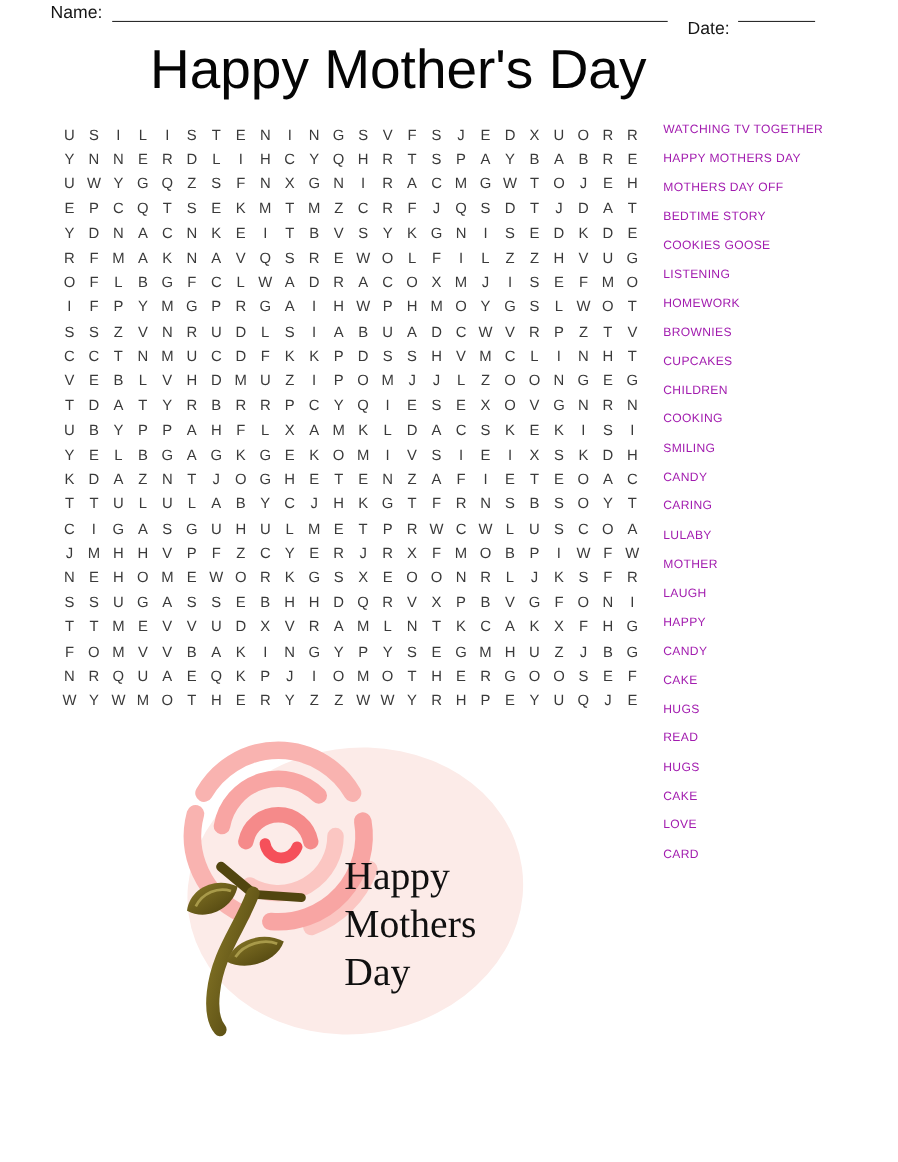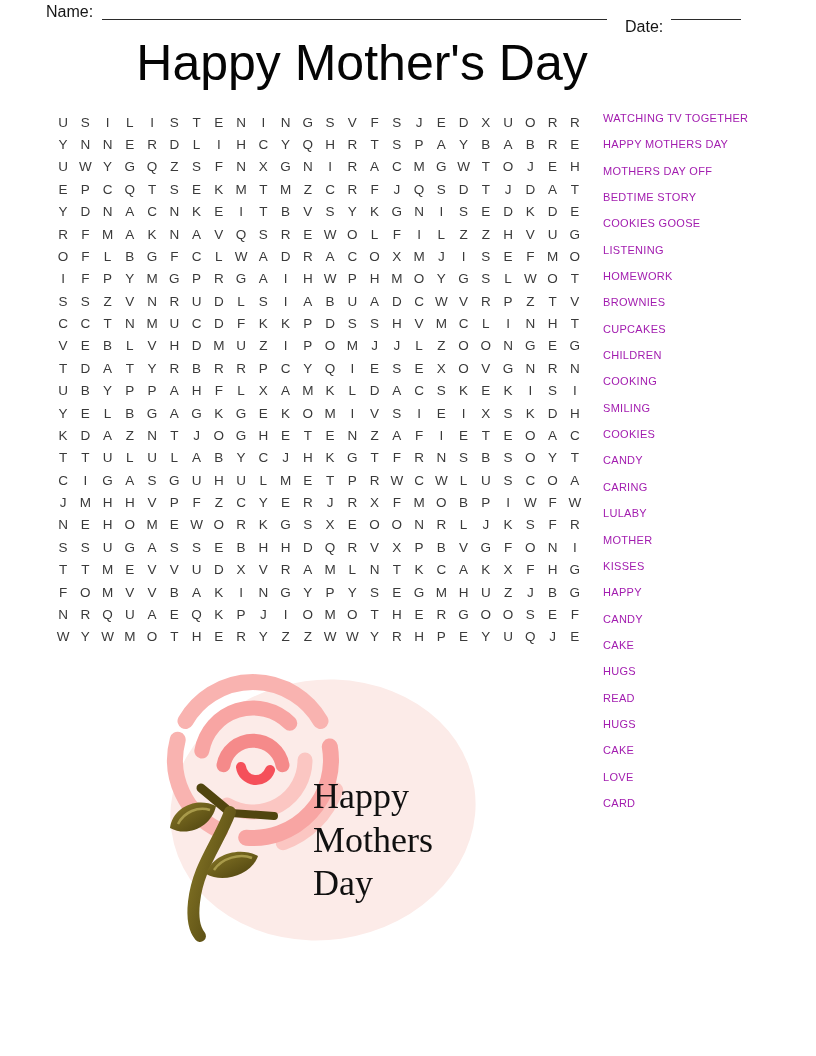--- a/index.html
+++ b/index.html
@@ -656,26 +656,25 @@
     <div class="word">MOTHERS DAY OFF</div>
     <div class="word">BEDTIME STORY</div>
     <div class="word">COOKIES GOOSE</div>
     <div class="word">LISTENING</div>
     <div class="word">HOMEWORK</div>
     <div class="word">BROWNIES</div>
     <div class="word">CUPCAKES</div>
     <div class="word">CHILDREN</div>
     <div class="word">COOKING</div>
     <div class="word">SMILING</div>
-    <div class="word">COOKIES</div>
     <div class="word">CANDY</div>
     <div class="word">CARING</div>
     <div class="word">LULABY</div>
     <div class="word">MOTHER</div>
-    <div class="word">KISSES</div>
+    <div class="word">LAUGH</div>
     <div class="word">HAPPY</div>
     <div class="word">CANDY</div>
     <div class="word">CAKE</div>
     <div class="word">HUGS</div>
     <div class="word">READ</div>
     <div class="word">HUGS</div>
     <div class="word">CAKE</div>
     <div class="word">LOVE</div>
     <div class="word">CARD</div>
   </div>

